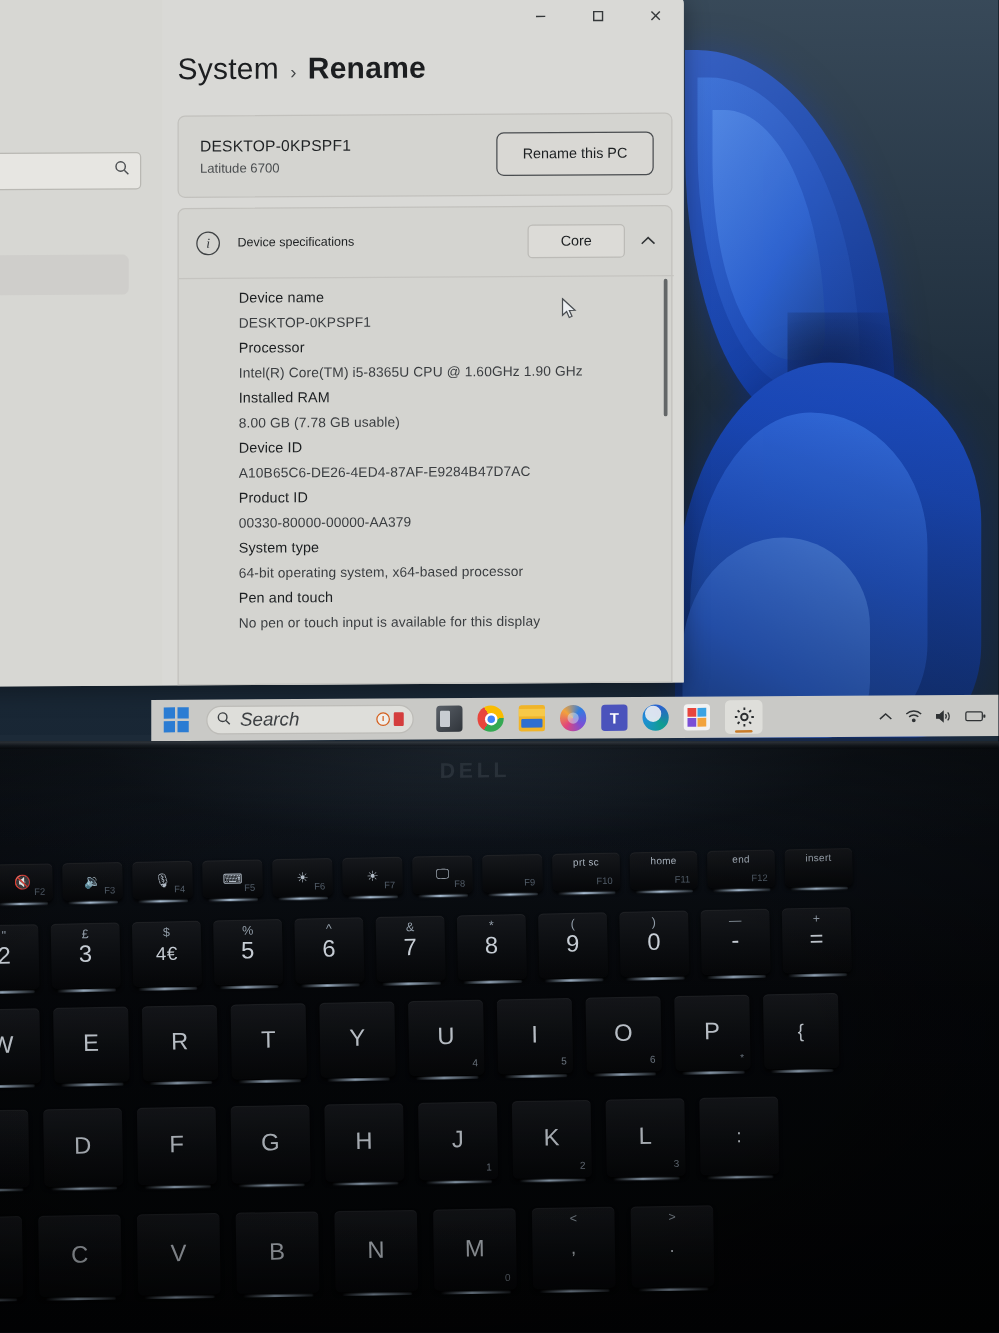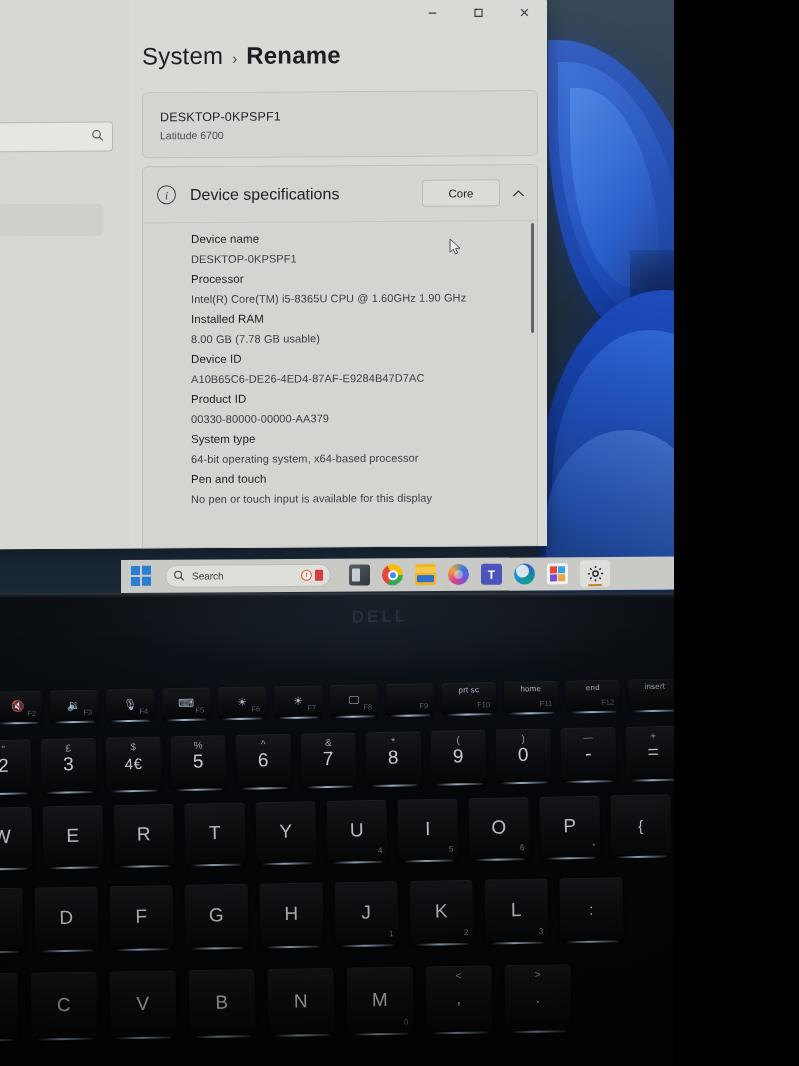--- a/index.html
+++ b/index.html
@@ -1,19 +1,19 @@
 <!DOCTYPE html>
 <html><head>
 <meta charset="utf-8">
 <style>
   * { box-sizing: border-box; margin:0; padding:0; }
   html,body { width:799px; height:1066px; overflow:hidden; background:#000; }
   body { font-family:"Liberation Sans", sans-serif; }
 
-  #root { position:relative; width:674px; height:1066px; overflow:hidden; }
+  #root { position:relative; width:799px; height:1066px; overflow:hidden; }
 
   
   .screen {
     position:absolute; left:0; top:0; width:799px; height:597px;
     overflow:hidden;
     background:#1c2a38;
   }
   
   .wallpaper {
     position:absolute; left:0; top:0; width:799px; height:588px;
@@ -142,21 +142,21 @@
   .spec-head {
     position:absolute; left:0; top:0; width:396px; height:56px;
     border-bottom:1px solid #c5c4c0;
     display:flex; align-items:center;
   }
   .info-icon {
     margin-left:14px; width:19px; height:19px; border:1.4px solid #3f4244;
     border-radius:50%; display:flex; align-items:center; justify-content:center;
     font-size:11px; font-style:italic; color:#33363a; font-family:"Liberation Serif", serif;
   }
-  .spec-title { margin-left:14px; font-size:16px; color:#1d2022; }
+  .spec-title { margin-left:14px; font-size:10px; color:#1d2022; }
   .btn-copy {
     margin-left:auto; margin-right:12px; width:78px; height:27px;
     border:1px solid #bcbbb7; border-radius:4px; background:#dcdbd7;
     display:flex; align-items:center; justify-content:center;
     font-size:11.5px; color:#1d2022;
   }
   .chev-up { margin-right:14px; color:#2f3234; }
 
   .spec-list { position:absolute; left:0; top:62px; width:396px; }
   .spec-row { padding:0 0 0 48px; }
@@ -185,21 +185,21 @@
   .tb-start i:nth-child(1){left:0;top:0;}
   .tb-start i:nth-child(2){left:11px;top:0;}
   .tb-start i:nth-child(3){left:0;top:11px;}
   .tb-start i:nth-child(4){left:11px;top:11px;}
 
   .tb-search {
     margin-left:12px; width:166px; height:23px;
     background:#dededa; border:1px solid #bdbcb8; border-radius:12px;
     display:flex; align-items:center; padding:0 7px; gap:7px;
   }
-  .tb-search .lbl { font-size:10px; color:#3d4043; }
+  .tb-search .lbl { font-size:15px; color:#3d4043;font-style:italic; }
   .tb-badge { margin-left:auto; display:flex; gap:3px; align-items:center; }
   .badge-clock {
     width:11px; height:11px; border:1.4px solid #d4601f; border-radius:50%;
     position:relative; background:#f0eeea;
   }
   .badge-clock::after{
     content:""; position:absolute; left:4px; top:2px; width:1.2px; height:4px; background:#d4601f;
   }
   .badge-red { width:8px; height:11px; background:#d43d3d; border-radius:1px; }
 
@@ -386,20 +386,21 @@
 
         <div class="bread">
           <span class="sys">System</span>
           <span class="sep">›</span>
           <span class="abt">Rename</span>
         </div>
 
         <div class="card card-pc">
           <div class="pcname">DESKTOP-0KPSPF1</div>
           <div class="pcmodel">Latitude 6700</div>
+          <div class="btn-rename">Rename this PC</div>
         </div>
 
         <div class="card card-spec">
           <div class="spec-head">
             <div class="info-icon">i</div>
             <div class="spec-title">Device specifications</div>
             <div class="btn-copy">Core</div>
             <div class="chev-up">
               <svg width="13" height="9" viewBox="0 0 14 9" fill="none" stroke="#2f3234" stroke-width="1.3">
                   <polyline points="1.5,7 7,1.8 12.5,7"></polyline>

